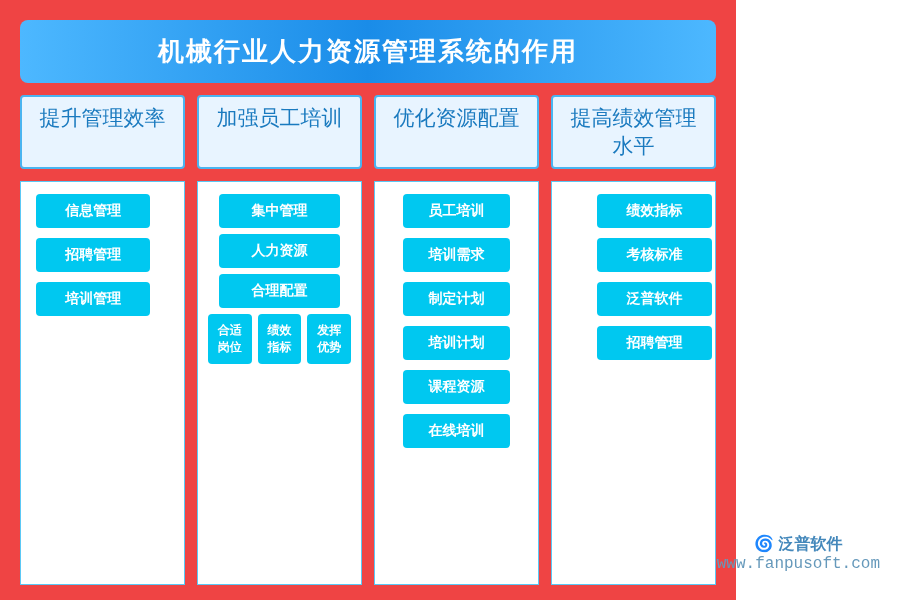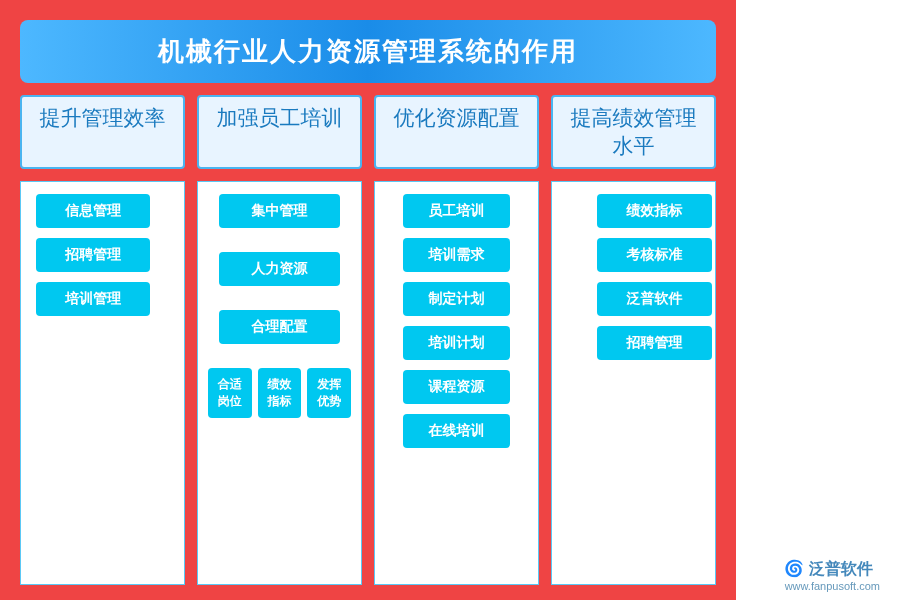--- a/index.html
+++ b/index.html
@@ -94,21 +94,21 @@
       font-weight: bold;
       width: 80%;
       align-self: flex-start;
       margin-left: 5px;
     }
 
     
     .col2-inner {
       display: flex;
       flex-direction: column;
-      gap: 24px;
+      gap: 6px;
       width: 100%;
       align-items: center;
     }
 
     .col2-sub-row {
       display: flex;
       gap: 6px;
       width: 100%;
       justify-content: center;
     }
@@ -146,37 +146,38 @@
       text-align: center;
       font-size: 14px;
       font-weight: bold;
       width: 80%;
       margin-left: 42px;
     }
 
     
     .watermark {
       position: absolute;
-      bottom: 8px;
+      bottom: 27px;
       right: 20px;
       color: #5599cc;
       font-size: 12px;
       text-align: right;
       display: flex;
       flex-direction: column;
-      align-items: flex-start;
+      align-items: center;
     }
     .watermark-logo {
       font-size: 16px;
       font-weight: bold;
       color: #4488bb;
     }
     .watermark-url {
-      font-size: 11px;
+      font-size: 16px;
       color: #6699bb;
+      font-family: Liberation Mono, monospace;
     }
 
     
     .spacer { flex: 1; }
   </style>
 </head>
 <body>
 
 <div class="main-container">
 

